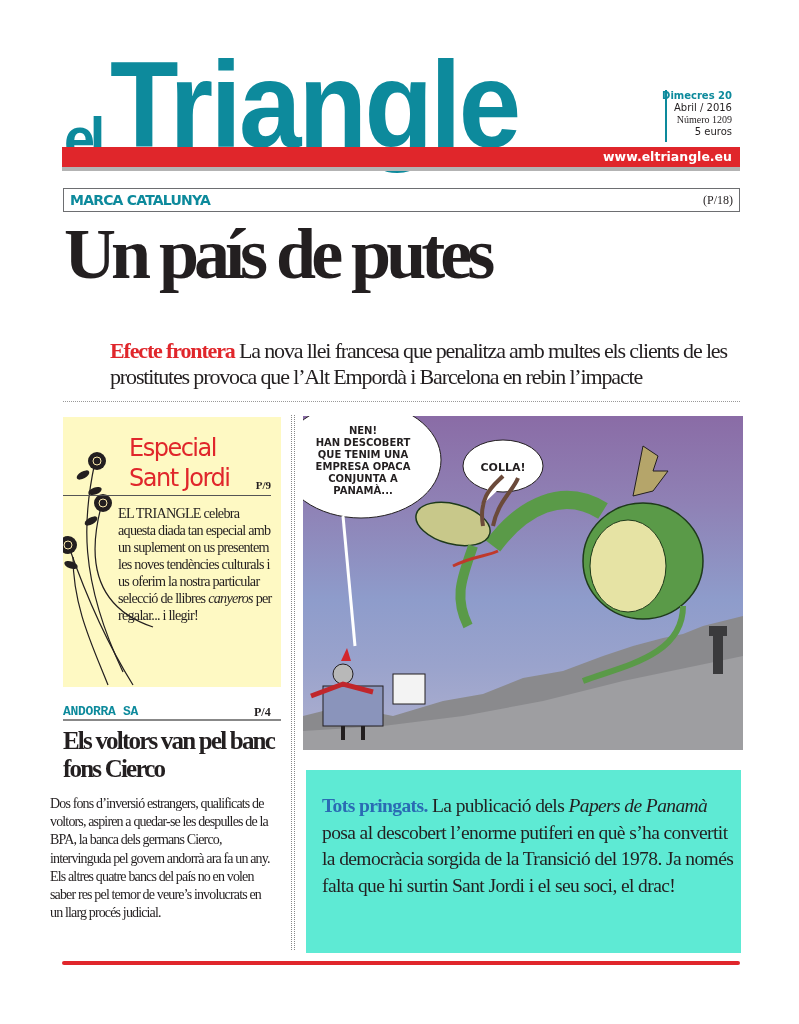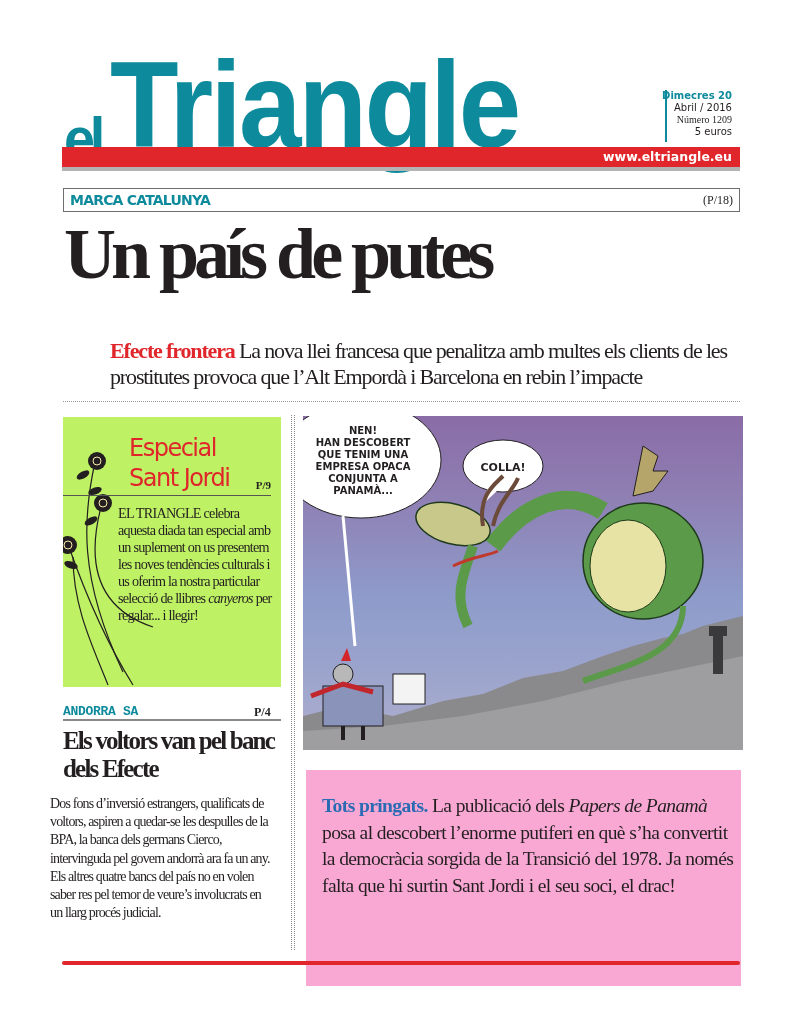--- a/index.html
+++ b/index.html
@@ -33,40 +33,40 @@
 
   
   .standfirst { position: absolute; left: 63px; top: 338px; width: 680px; font-family: "Liberation Serif", serif; font-size: 22px; line-height: 26px; letter-spacing: -1.15px; color: #231f20; margin-left: 47px; }
   .standfirst-label { font-weight: bold; color: #e0262b; }
   .dotted-rule { position: absolute; left: 63px; top: 401px; width: 677px; border-top: 1px dotted #999999; }
 
   
   .col-divider { position: absolute; left: 291px; top: 415px; height: 535px; width: 4px; border-left: 1px dotted #888; border-right: 1px dotted #888; }
 
   
-  .feature-box { position: absolute; left: 63px; top: 417px; width: 218px; height: 270px; background: #bef264; overflow: hidden; }
+  .feature-box { position: absolute; left: 63px; top: 417px; width: 218px; height: 270px; background: #fef9c3; overflow: hidden; }
   .feature-title { position: absolute; left: 66px; top: 16px; font-family: "DejaVu Sans", sans-serif; font-size: 24px; line-height: 30px; color: #e0262b; letter-spacing: -1.5px; }
   .feature-page { position: absolute; right: 10px; top: 62px; font-family: "Liberation Serif", serif; font-weight: bold; font-size: 11px; color: #231f20; }
   .feature-rule { position: absolute; left: 0; top: 78px; width: 208px; height: 1px; background: #555555; }
   .feature-body { position: absolute; left: 55px; top: 88px; width: 160px; font-family: "Liberation Serif", serif; font-size: 14.2px; line-height: 17px; letter-spacing: -0.75px; color: #231f20; }
   .feature-body em { font-style: italic; }
   .roses { position: absolute; left: 0; top: 0; width: 100px; height: 270px; }
 
   
   .section-label { position: absolute; left: 63px; top: 704px; font-family: Liberation Mono, monospace; font-weight: bold; font-size: 13px; color: #0d8a9c; letter-spacing: -0.3px; }
   .section-page { position: absolute; left: 254px; top: 705px; font-family: "Liberation Serif", serif; font-weight: bold; font-size: 12px; color: #231f20; }
   .section-rule { position: absolute; left: 63px; top: 719px; width: 218px; height: 2px; background: #888888; }
   .story-title { position: absolute; left: 63px; top: 727px; width: 225px; font-family: "Liberation Serif", serif; font-weight: bold; font-size: 25px; line-height: 28px; letter-spacing: -1.8px; color: #231f20; }
   .story-body { position: absolute; left: 50px; top: 795px; width: 225px; font-family: "Liberation Serif", serif; font-size: 14px; line-height: 18.2px; letter-spacing: -0.85px; color: #231f20; }
 
   
   .cartoon { position: absolute; left: 303px; top: 416px; width: 440px; height: 334px; overflow: hidden; background: linear-gradient(180deg, #8a6ca6 0%, #8f80b4 25%, #8e9ccb 55%, #9aa3cc 75%, #b0b1cf 100%); }
 
   
-  .caption-box { position: absolute; left: 306px; top: 770px; width: 435px; height: 216px; background: #f9a8d4; }
+  .caption-box { position: absolute; left: 306px; top: 770px; width: 435px; height: 183px; background: #5eead4; }
   .caption-text { position: absolute; left: 16px; top: 23px; width: 412px; font-family: "Liberation Serif", serif; font-size: 19.5px; line-height: 26.5px; letter-spacing: -0.6px; color: #231f20; }
   .caption-label { font-weight: bold; color: #2a6bb3; }
   .caption-text em { font-style: italic; }
 
   .bottom-rule { position: absolute; left: 62px; top: 961px; width: 678px; height: 4px; background: #e0262b; border-radius: 2px; }
 </style>
 </head>
 <body>
 
 <div class="masthead">
@@ -126,21 +126,21 @@
     <div>Sant Jordi</div>
   </div>
   <span class="feature-page">P/9</span>
   <div class="feature-rule"></div>
   <p class="feature-body"><span>EL TRIANGLE celebra aquesta diada tan especial amb un suplement on us presentem les noves tendències culturals i us oferim la nostra particular selecció de llibres </span><em>canyeros</em><span> per regalar... i llegir!</span></p>
 </div>
 
 <span class="section-label">ANDORRA SA</span>
 <span class="section-page">P/4</span>
 <div class="section-rule"></div>
-<h2 class="story-title">Els voltors van pel banc dels Efecte</h2>
+<h2 class="story-title">Els voltors van pel banc fons Cierco</h2>
 <p class="story-body">Dos fons d’inversió estrangers, qualificats de voltors, aspiren a quedar-se les despulles de la BPA, la banca dels germans Cierco, intervinguda pel govern andorrà ara fa un any. Els altres quatre bancs del país no en volen saber res pel temor de veure’s involucrats en un llarg procés judicial.</p>
 
 <div class="cartoon">
   <svg width="440" height="334" viewBox="0 0 440 334">
 
     <path d="M0 300 L40 290 L90 300 L140 285 L180 278 L220 262 L260 255 L300 240 L330 230 L360 222 L380 218 L400 210 L420 205 L440 200 L440 334 L0 334 Z" fill="#8a8a8d"></path>
     <path d="M0 315 L80 310 L160 300 L240 285 L320 265 L440 240 L440 334 L0 334 Z" fill="#9e9ea1"></path>
 
     <rect x="410" y="218" width="10" height="40" fill="#3a3a3c"></rect>
     <rect x="406" y="210" width="18" height="10" fill="#3a3a3c"></rect>

